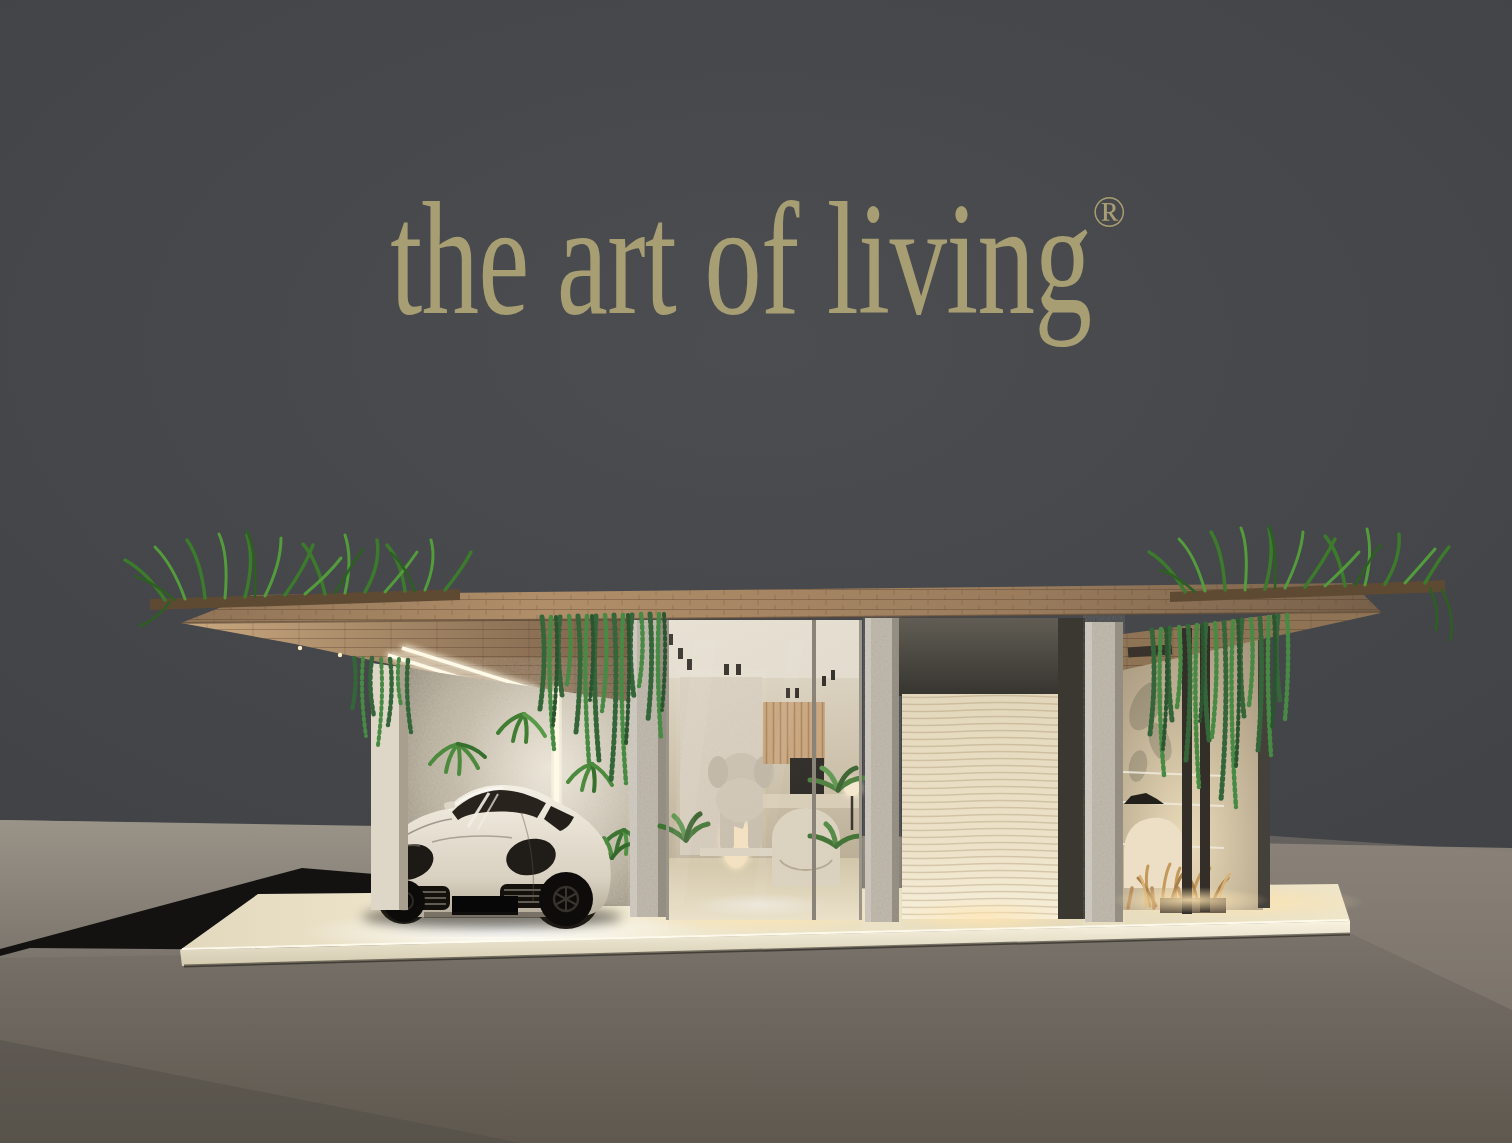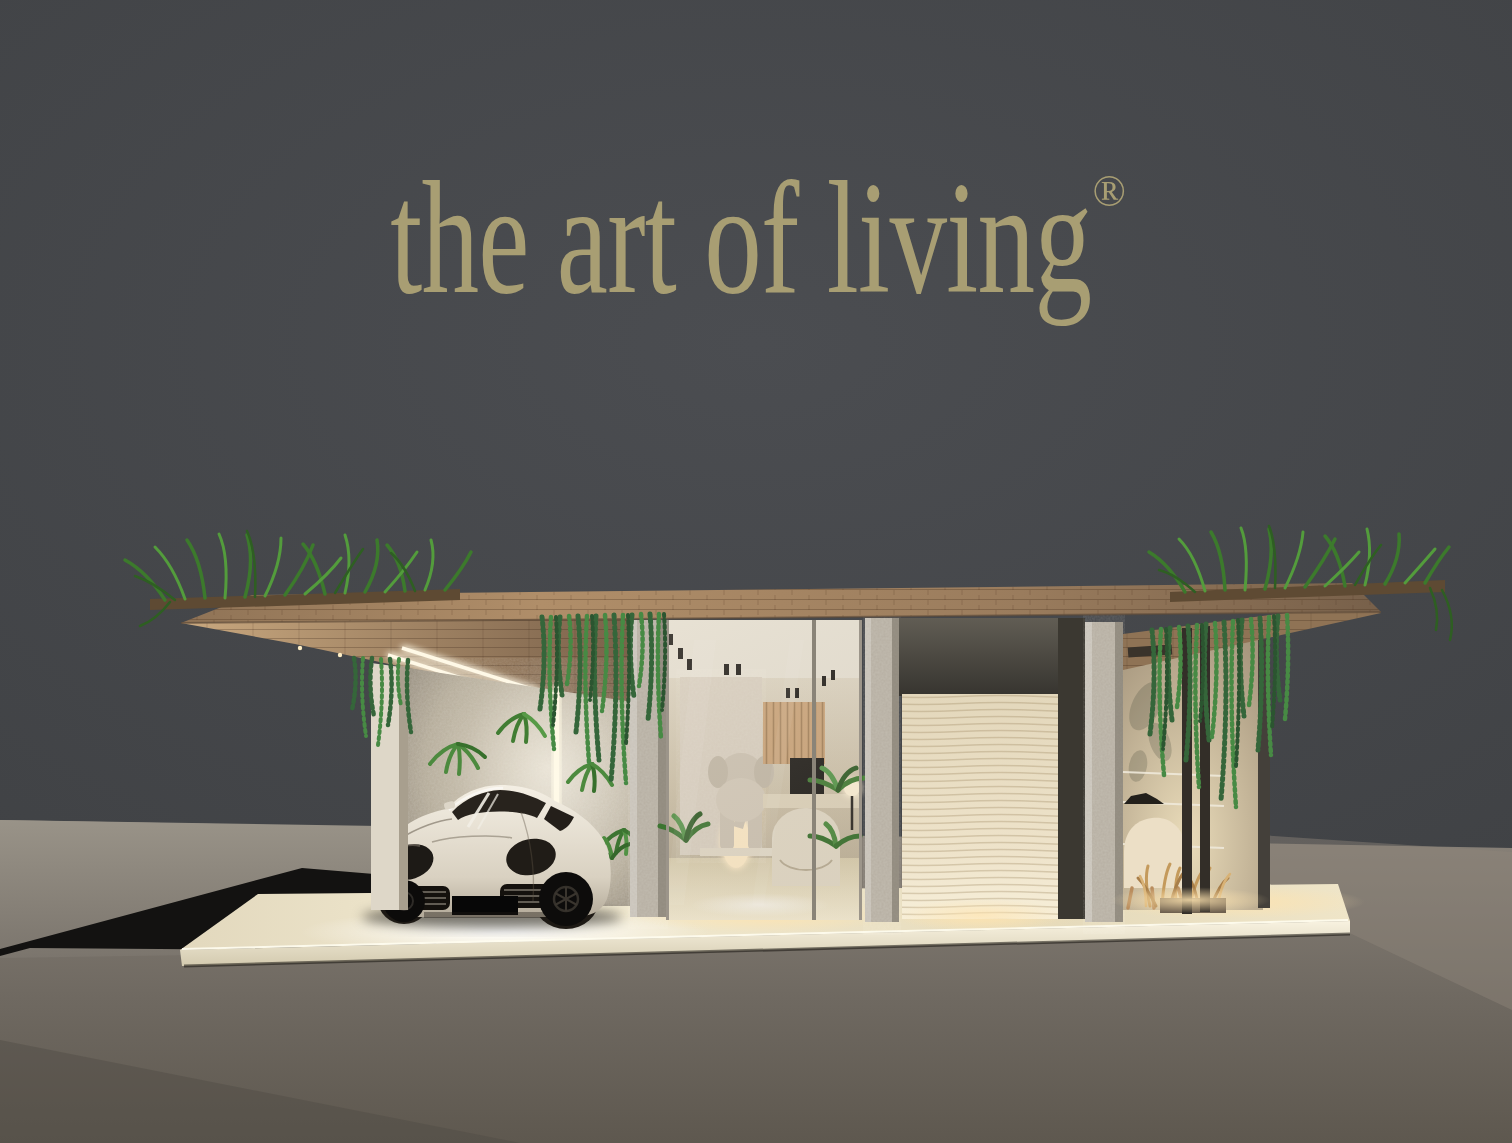--- a/index.html
+++ b/index.html
@@ -4,21 +4,21 @@
 <style>
   html,body{margin:0;padding:0;background:#2e2f31;}
   .stage{
     position:relative;width:1512px;height:1143px;overflow:hidden;
     background:var(--background_wall,#46484b);
     font-family:"Liberation Serif", serif;
   }
   .scene{position:absolute;inset:0;display:block;}
   .logo-row{
     position:absolute;top:0;left:0;right:0;height:360px;
-    display:flex;justify-content:center;align-items:flex-start;
+    display:flex;justify-content:center;align-items:center;
     pointer-events:none;z-index:5;
   }
   .logo{
     margin-top:158px;
     transform:scaleX(0.72);
     transform-origin:center top;
     white-space:nowrap;
     line-height:1;
     color:var(--brand,#a89e73);
     font-size:160px;

